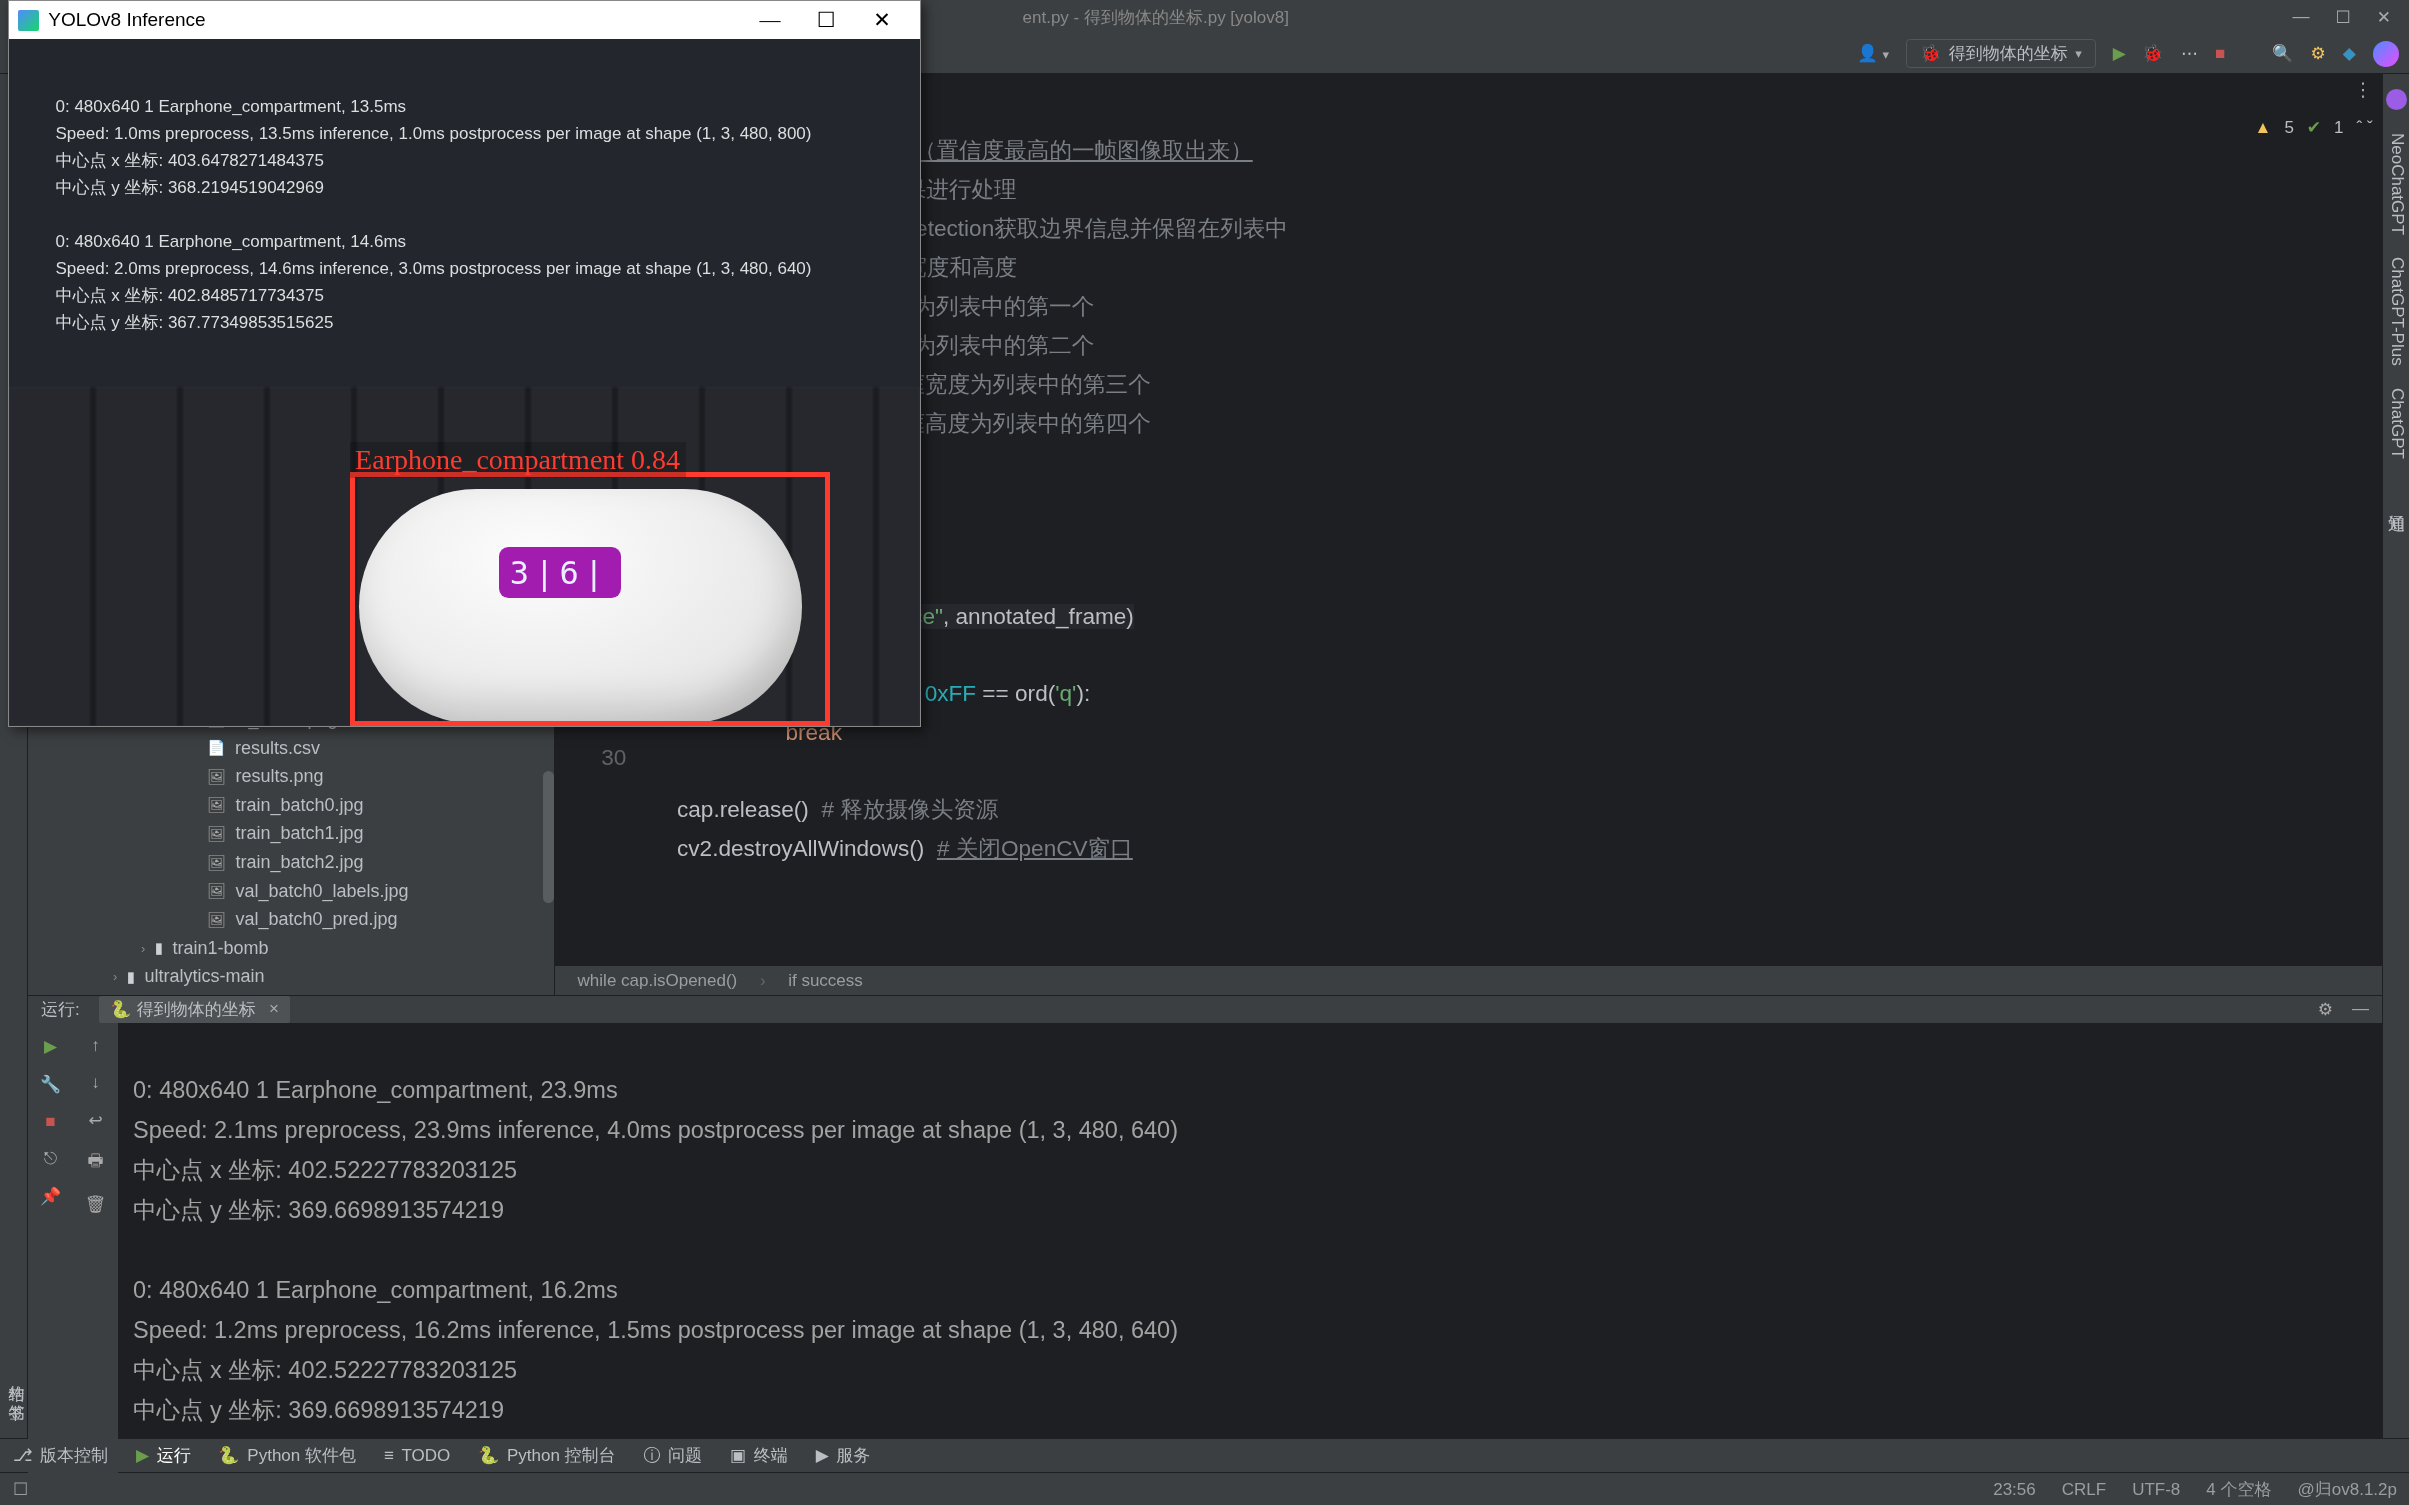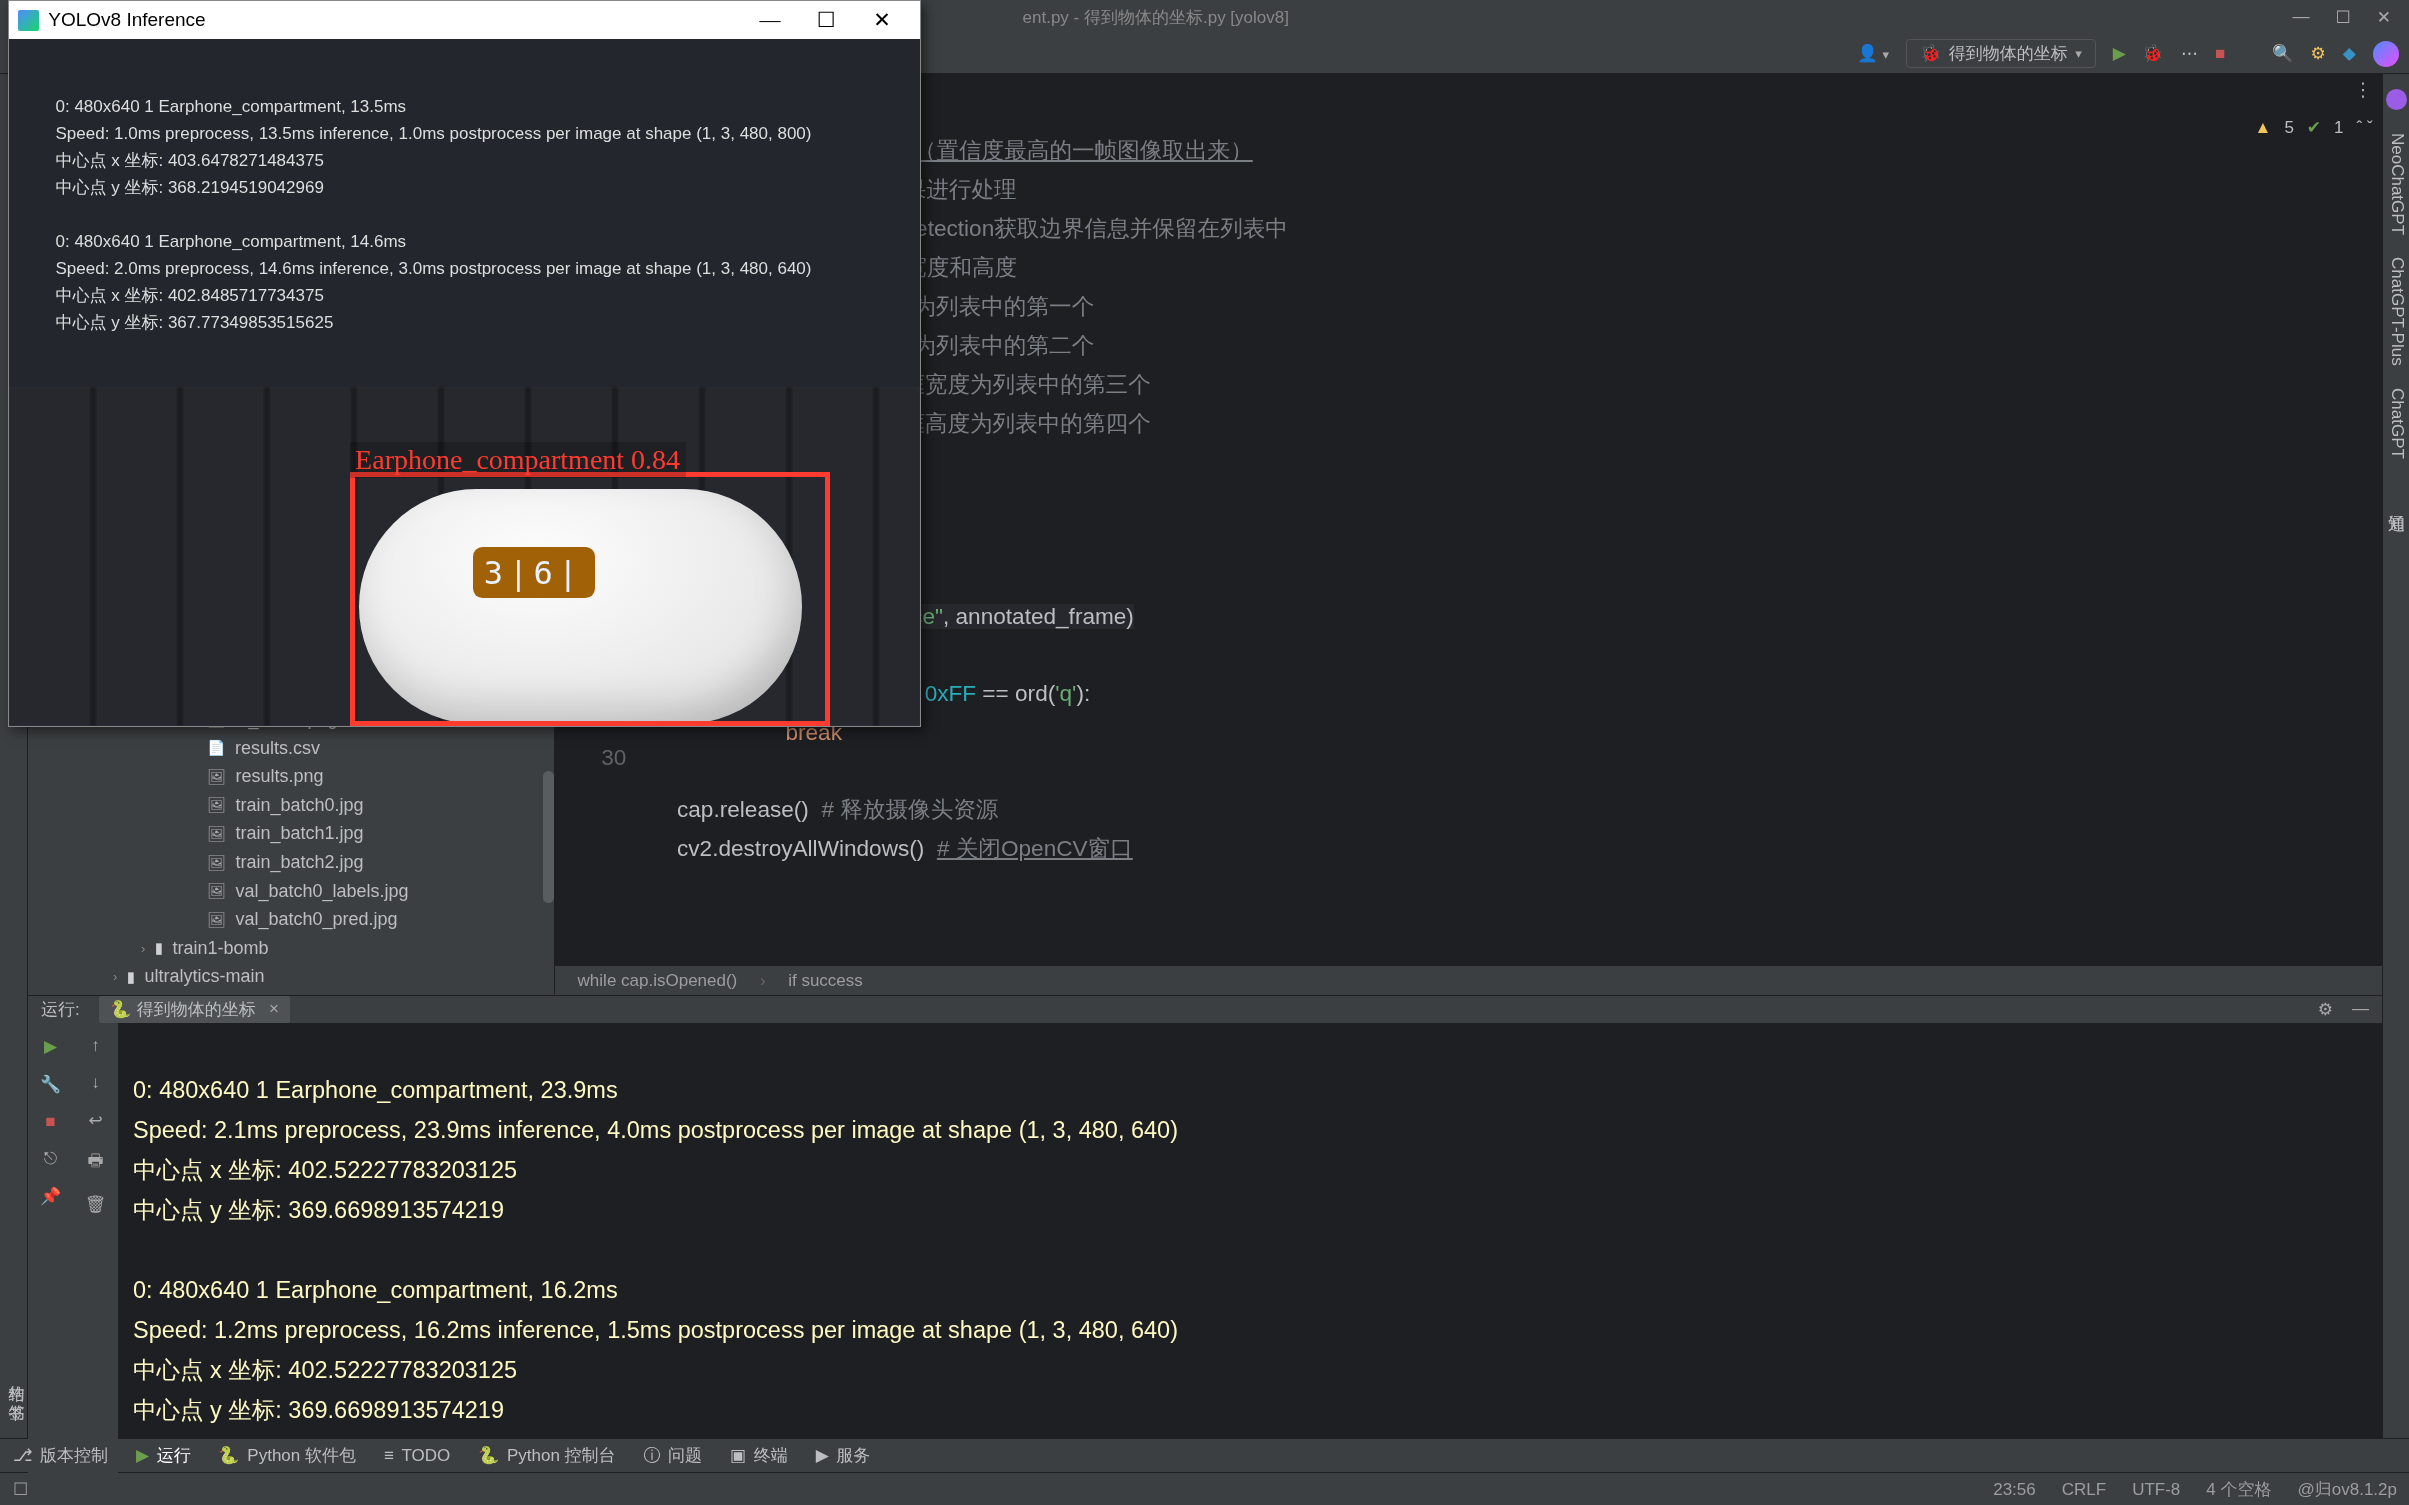--- a/index.html
+++ b/index.html
@@ -78,21 +78,21 @@
 .run-header .spacer { flex: 1; }
 .run-header .gear { color: #aaa; }
 .run-body { flex: 1; display: flex; }
 .run-gutter { width: 45px; background: #3c3f41; display: flex; flex-direction: column; align-items: center; gap: 17px; padding-top: 13px; }
 .run-gutter .btn { font-size: 17px; }
 .run-gutter .green { color: #6a9e4d; }
 .run-gutter .red { color: #c75450; }
 .run-gutter .grey { color: #aaa; }
 .run-gutter2 { width: 45px; background: #3c3f41; display: flex; flex-direction: column; align-items: center; gap: 17px; padding-top: 13px; }
 .run-gutter2 .btn { font-size: 17px; color: #aaa; }
-.run-console { flex: 1; font-family: "JetBrains Mono","Consolas",monospace; font-size: 23.5px; line-height: 40px; color: #fef9c3; padding: 7.5px 15px; white-space: pre; overflow: hidden; }
+.run-console { flex: 1; font-family: "JetBrains Mono","Consolas",monospace; font-size: 23.5px; line-height: 40px; color: #a3a3a3; padding: 7.5px 15px; white-space: pre; overflow: hidden; }
 
 
 .toolstrip { height: 34px; background: #3c3f41; border-top: 0.9px solid #1e1f22; display: flex; align-items: center; padding: 0 13px; gap: 28px; font-size: 17px; }
 .toolstrip .item { display: flex; align-items: center; gap: 7.5px; color: #bcbec4; }
 .toolstrip .item.active { color: #fff; }
 .toolstrip .green { color: #6a9e4d; }
 
 
 .statusbar { height: 34px; background: #3c3f41; border-top: 0.9px solid #1e1f22; display: flex; align-items: center; padding: 0 13px; gap: 26px; font-size: 17px; color: #9b9d9f; }
 .statusbar .spacer { flex: 1; }
@@ -112,21 +112,21 @@
 .popup-body .fake-kb { position: absolute; top: 348px; left: 0; right: 0; bottom: 0; background:
   repeating-linear-gradient(90deg,#2a2d33 0 81px,#1d1f24 81px 87px),
   repeating-linear-gradient(0deg,#2a2d33 0 81px,#1d1f24 81px 87px);
   filter: blur(0.9px) brightness(.9);
 }
 .popup-overlay-text { position: absolute; font-family: "Consolas",monospace; font-size: 17px; color: #dcdfe0; line-height: 26px; white-space: pre; }
 .bbox { position: absolute; border: 5.6px solid #ff3b30; }
 .bbox-label { position: absolute; font-family: Liberation Serif, serif; font-size: 28px; color: #ff3b30; background: rgba(0,0,0,.2); padding: 1.9px 5.6px; }
 
 .case-blob { position: absolute; top: 450px; left: 350px; width: 443px; height: 235px; background: radial-gradient(ellipse at 40% 30%, #fdfdfd, #e7e7e7 70%, #cfcfcf); border-radius: 122px; box-shadow: inset -9.4px -19px 38px rgba(0,0,0,.15); }
-.case-screen { position: absolute; top: 508px; left: 464px; width: 122px; height: 51px; background: #a16207; border-radius: 9.4px; display: flex; align-items: center; justify-content: center; }
+.case-screen { position: absolute; top: 508px; left: 490px; width: 122px; height: 51px; background: #a21caf; border-radius: 9.4px; display: flex; align-items: center; justify-content: center; }
 .case-screen .seg { font-family: "Consolas",monospace; font-size: 32px; color: #e7f0ff; letter-spacing: 5.6px; }
 </style>
 </head>
 <body>
 
 <div class="ide-titlebar">
   <span class="title">ent.py - 得到物体的坐标.py [yolov8]</span>
   <div class="win-controls">
     <span>—</span>
     <span>☐</span>

